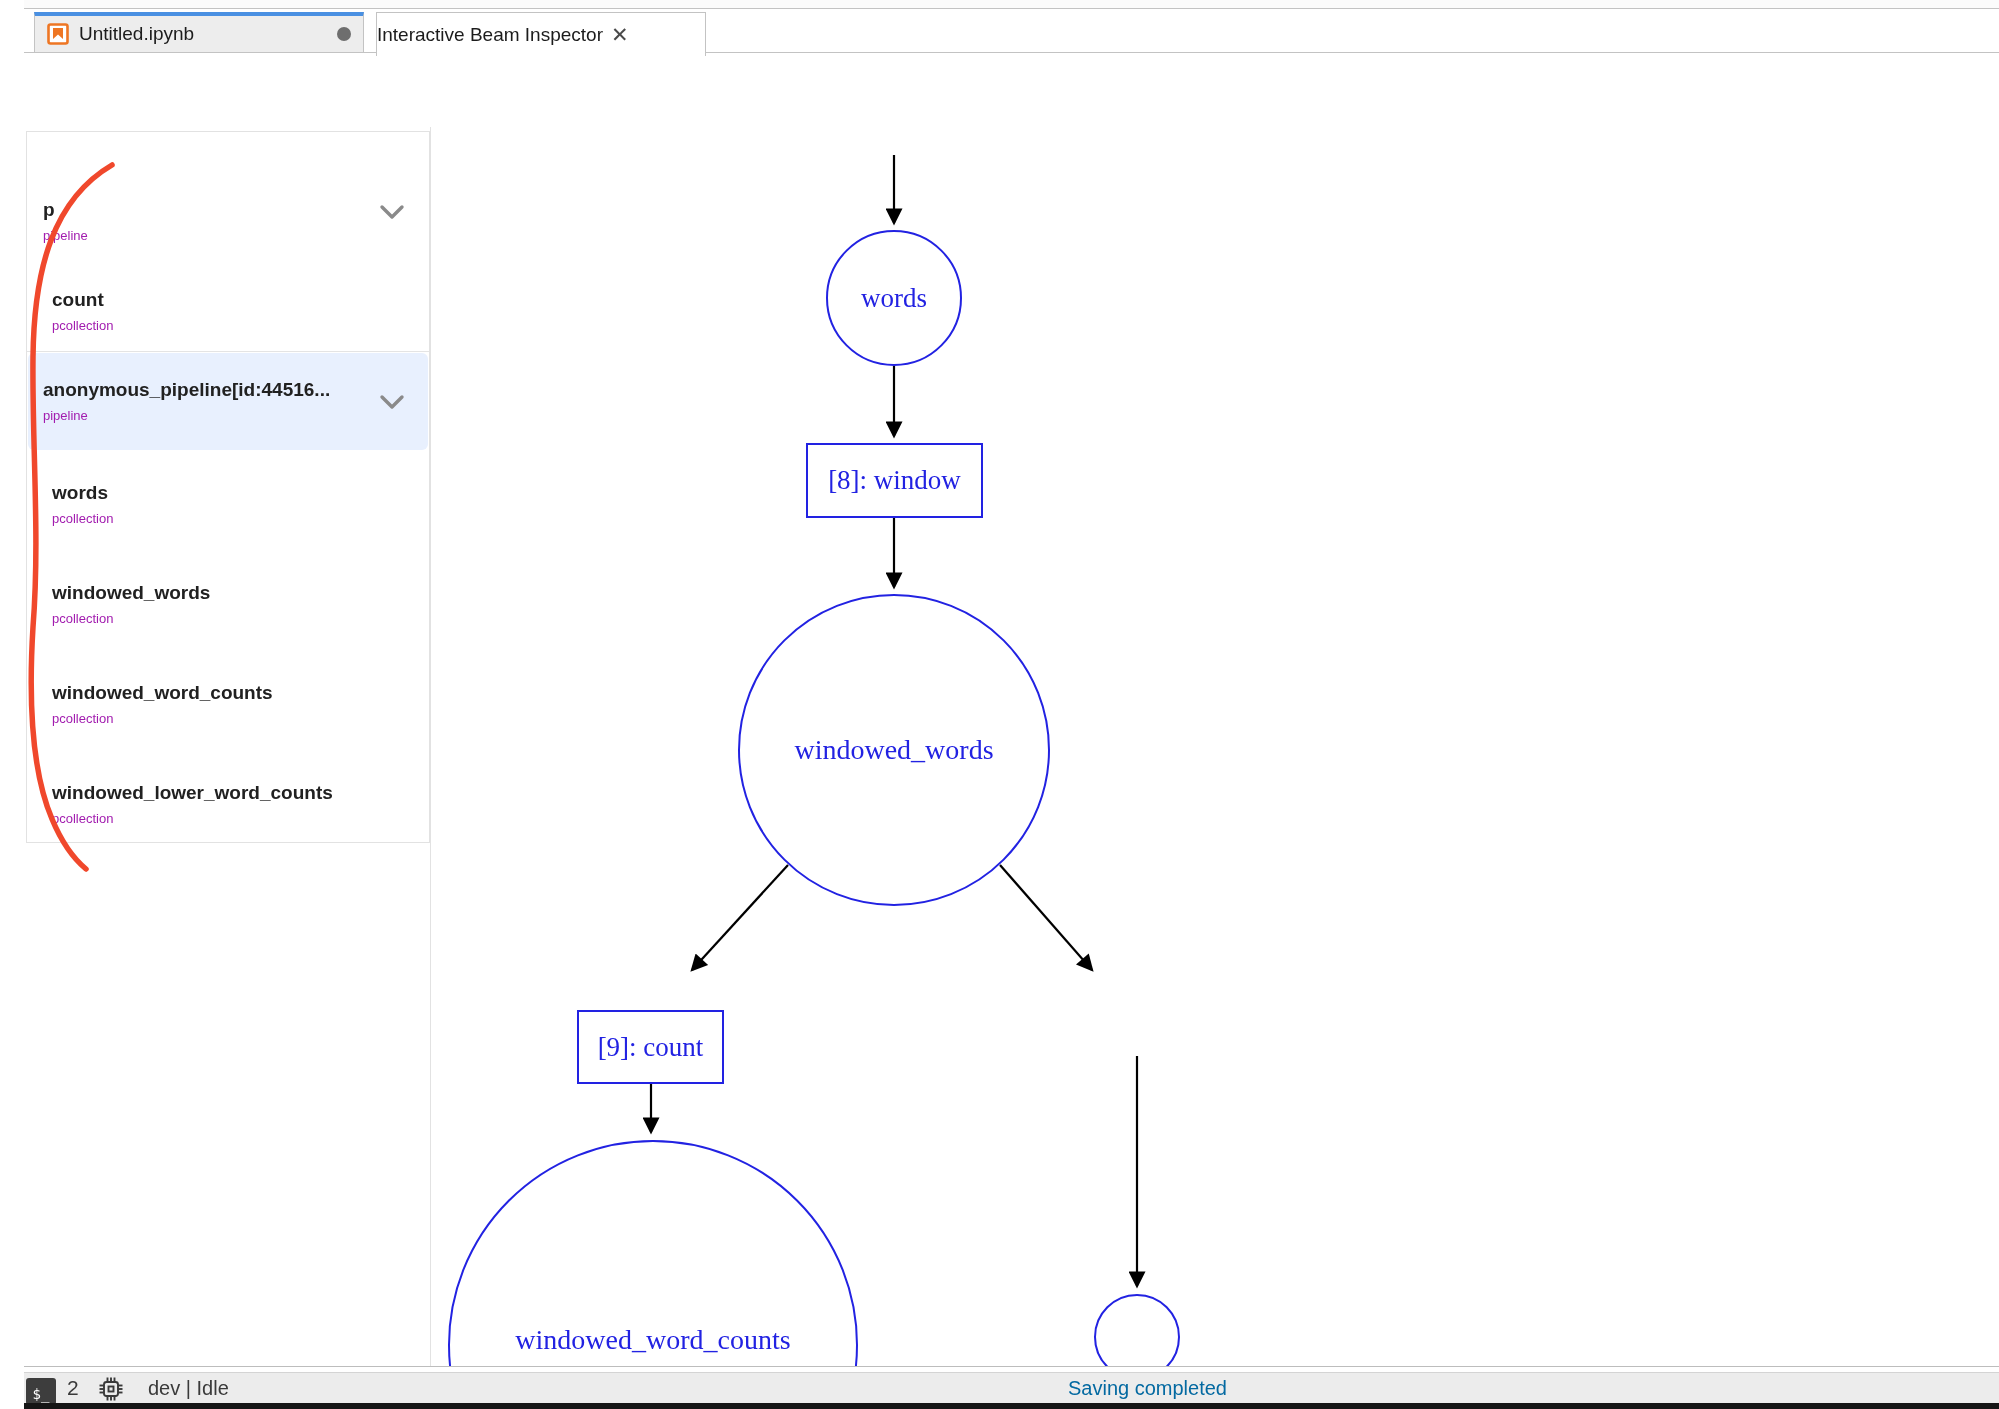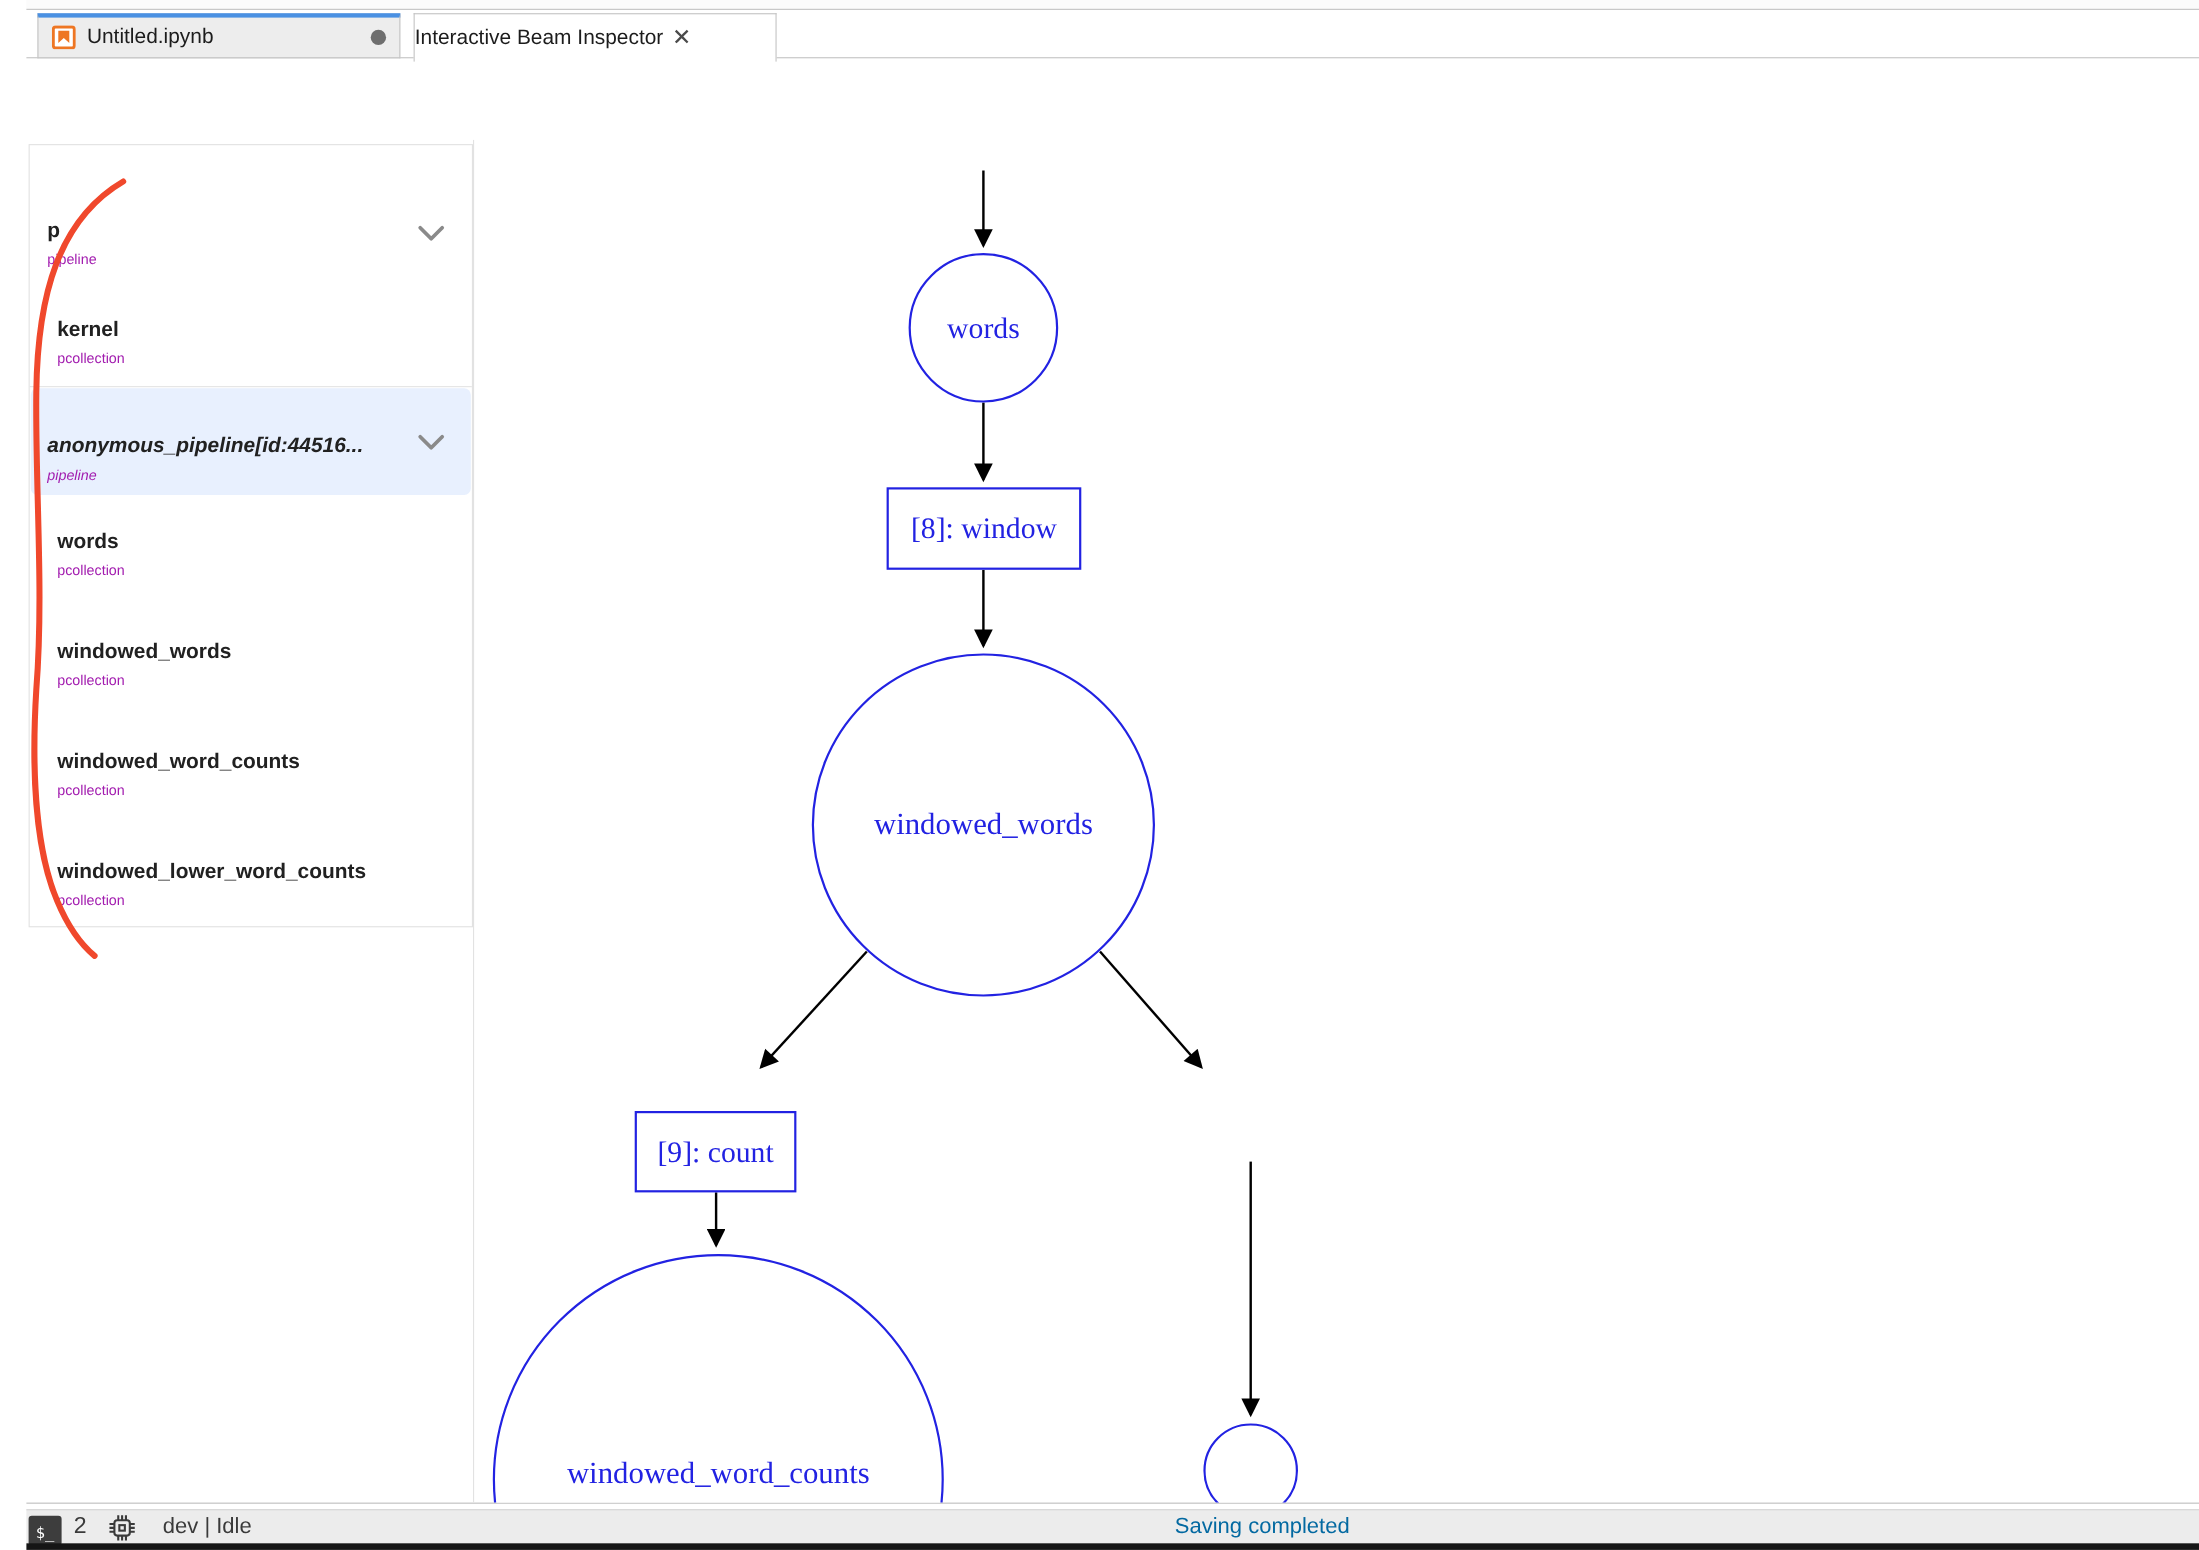--- a/index.html
+++ b/index.html
@@ -93,25 +93,25 @@
 
       <div class="side-item pad-pipeline" style="top:67px;">
         <div class="si-name">p</div>
         <div class="si-type">pipeline</div>
       </div>
       <svg class="chev" style="top:70px;" viewBox="0 0 30 20">
         <polyline points="5,5 15,15 25,5" fill="none" stroke="#8a8a8a" stroke-width="3.4" stroke-linecap="round" stroke-linejoin="round"></polyline>
       </svg>
 
       <div class="side-item pad-pcoll" style="top:157px;">
-        <div class="si-name">kernel</div>
-        <div class="si-type">pcollection</div>
-      </div>
-
-      <div class="side-item pad-pipeline" style="top:263px;font-style:italic;">
+        <div class="si-name">count</div>
+        <div class="si-type">pcollection</div>
+      </div>
+
+      <div class="side-item pad-pipeline" style="top:247px;">
         <div class="si-name">anonymous_pipeline[id:44516...</div>
         <div class="si-type">pipeline</div>
       </div>
       <svg class="chev" style="top:260px;" viewBox="0 0 30 20">
         <polyline points="5,5 15,15 25,5" fill="none" stroke="#8a8a8a" stroke-width="3.4" stroke-linecap="round" stroke-linejoin="round"></polyline>
       </svg>
 
       <div class="side-item pad-pcoll" style="top:350px;">
         <div class="si-name">words</div>
         <div class="si-type">pcollection</div>

